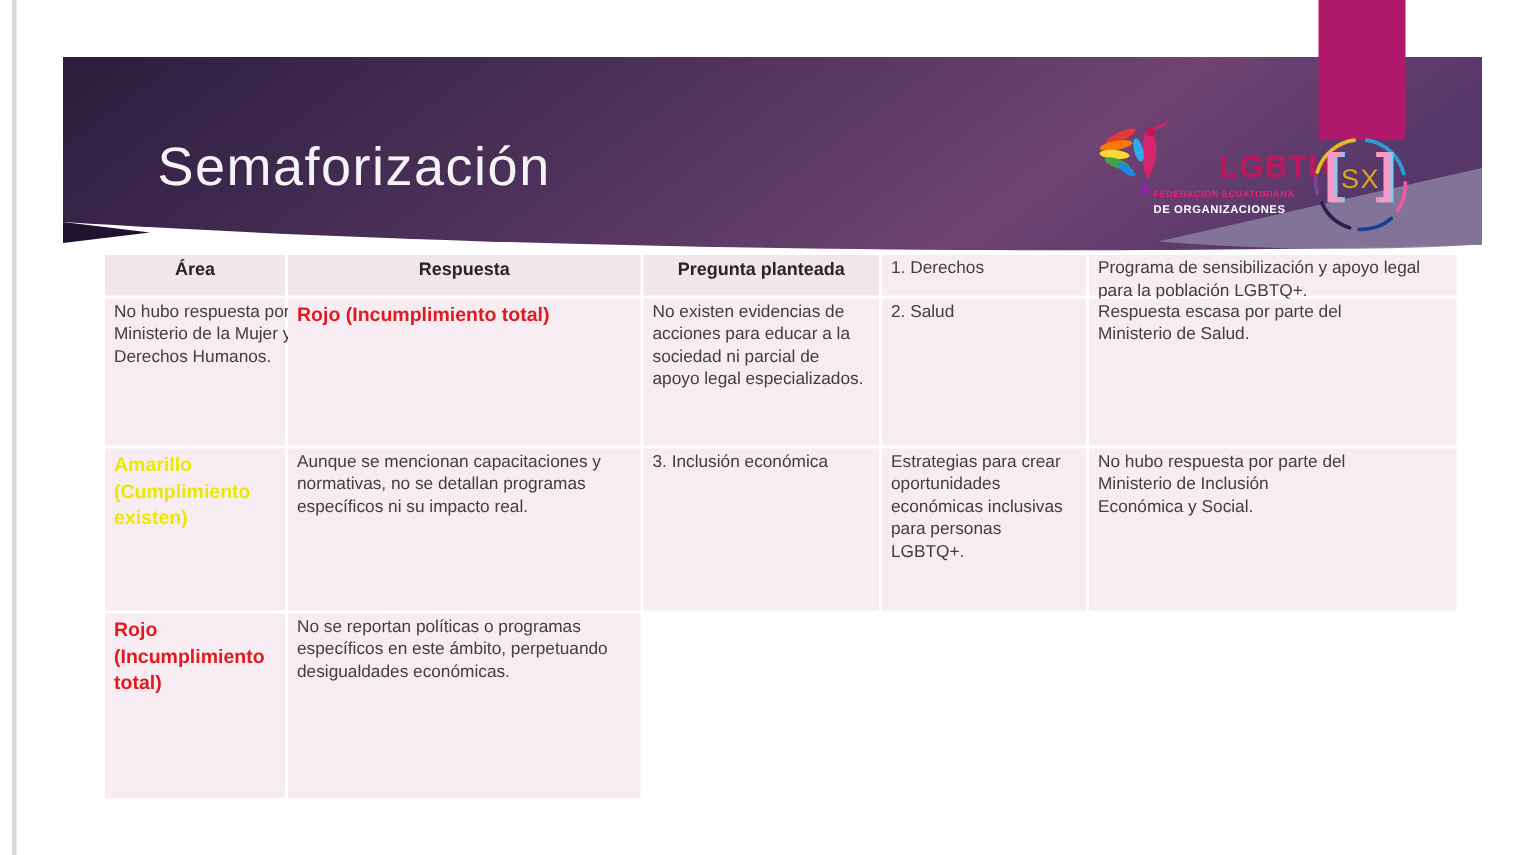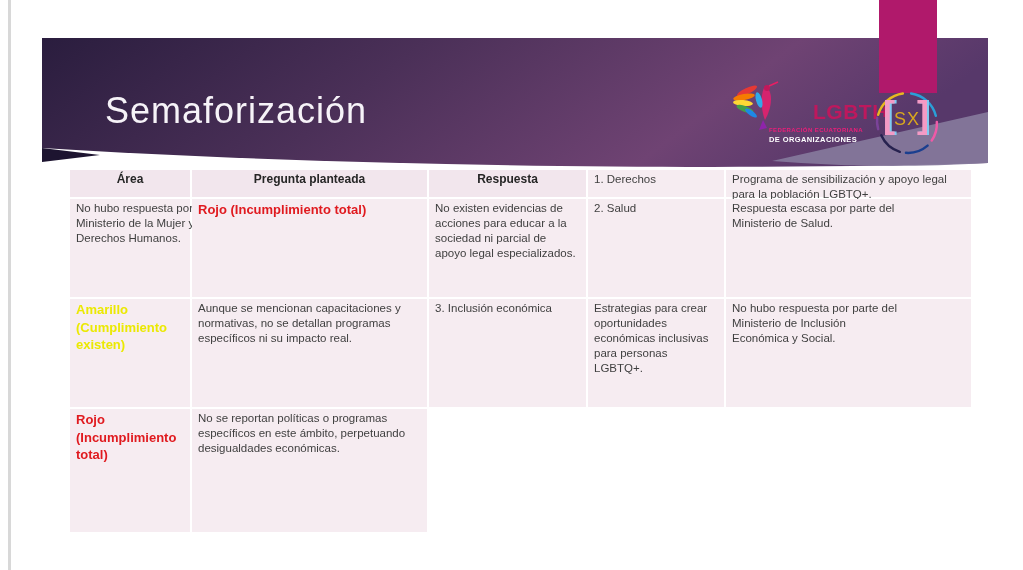--- a/index.html
+++ b/index.html
@@ -100,24 +100,24 @@
     <div class="sx-label">SX</div>
     <div class="sx-close">]</div>
   </div>
 
   <div class="status-table">
 
     <div class="cell hdr">
         <span class="pad">Área</span>
       </div>
     <div class="cell hdr">
-        <span class="pad">Pregunta planteada</span>
+        <span class="pad">Respuesta</span>
       </div>
     <div class="cell hdr">
-        <span class="pad">Respuesta</span>
+        <span class="pad">Pregunta planteada</span>
       </div>
 
     <div class="cell">
         <span class="pad">1. Derechos</span>
       </div>
     <div class="cell">
         <span class="pad">Programa de sensibilización y apoyo legal para la población LGBTQ+.</span>
       </div>
     <div class="cell overflow-cell">
         <span class="pad">No hubo respuesta por parte del Ministerio de la Mujer y Derechos Humanos.</span>

